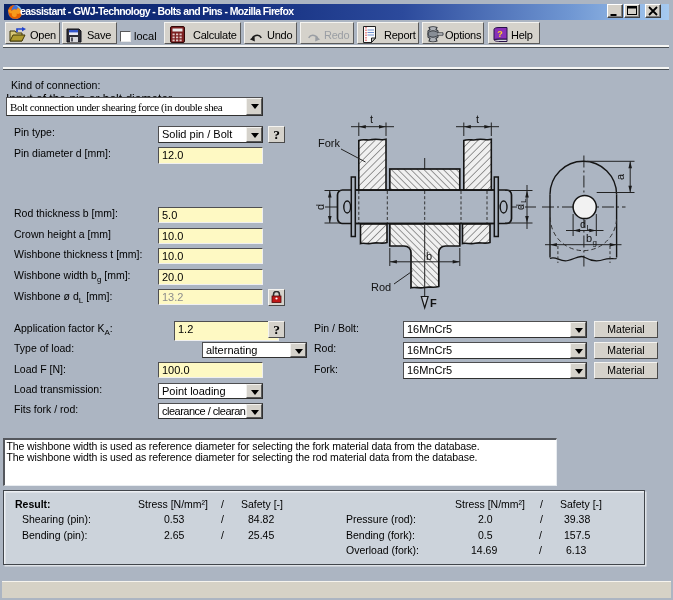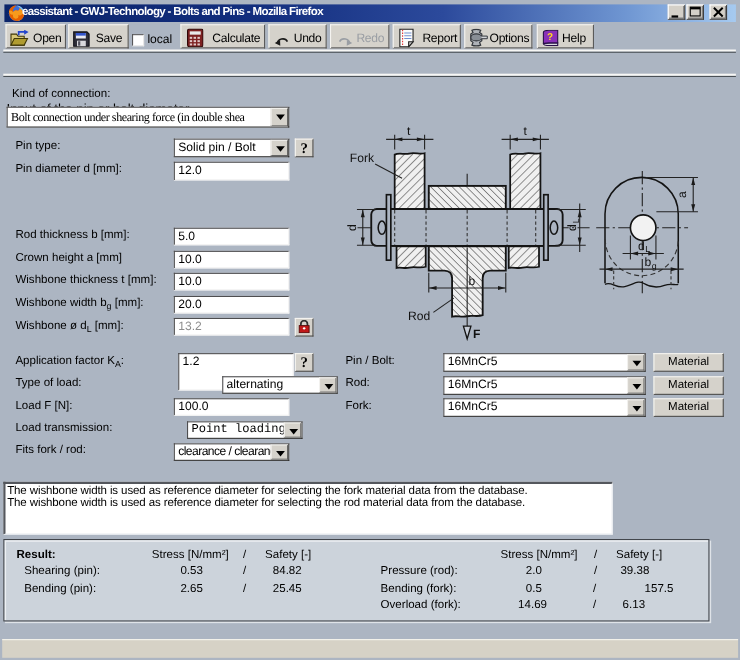--- a/index.html
+++ b/index.html
@@ -29,21 +29,21 @@
   border-right:1px solid #e8e8e8; border-bottom:1px solid #e8e8e8; }
 #chklab { position:absolute; left:134px; top:30px; font-size:11px; }
 #tbwhite { position:absolute; left:3px; top:44.5px; width:666px; height:2px; background:#f7f7f5; }
 #tbline { position:absolute; left:3px; top:46.5px; width:666px; height:1.5px; background:#4a5056; }
 #infostrip { position:absolute; left:6px; top:51.5px; font-size:12px; color:#000;margin-top:40px; }
 #infoline1 { position:absolute; left:3px; top:67px; width:666px; height:2.2px; background:#f7f7f5; }
 #infoline2 { position:absolute; left:3px; top:69.2px; width:666px; height:1.3px; background:#4a5056; }
 
 .flabel { position:absolute; font-size:10.5px; color:#000; white-space:nowrap; }
 .flabel sub { font-size:8px; vertical-align:-3px; }
-.field { position:absolute; background:#ffffff;
+.field { position:absolute; background:#fef9c3;
   border-top:1.5px solid #4e4e50; border-left:1.5px solid #4e4e50;
   border-right:1px solid #f0f0f0; border-bottom:1px solid #f0f0f0;
   font-size:11px; padding-left:3px; padding-top:1px; color:#000; }
 .field.dis { color:#8d8d8d; }
 .combo { position:absolute; background:#fff;
   border-top:1.5px solid #4e4e50; border-left:1.5px solid #4e4e50;
   border-right:1px solid #303030; border-bottom:1px solid #303030;
   font-size:11px; color:#000; overflow:hidden; white-space:nowrap; }
 .combo .ctext { position:absolute; left:3px; top:1px; }
 .combo .carr { position:absolute; right:0; top:0; bottom:0; width:16px; background:#d5d2cb;
@@ -213,31 +213,31 @@
   <div class="field dis" style="left:158px; top:289px; width:105px; height:16px;">13.2</div>
   <div class="sqbtn" style="left:268px; top:289px;">
     <svg width="11" height="12" viewBox="0 0 11 12" style="position:absolute;left:2px;top:1px">
       <path d="M2.5,5 L2.5,3.5 A3,3 0 0 1 8.5,3.5 L8.5,5" fill="none" stroke="#303030" stroke-width="1.6"></path>
       <rect x="1" y="5" width="9" height="6.5" fill="#c01818" stroke="#500808" stroke-width="0.8"></rect>
       <circle cx="5.5" cy="7.5" r="1.1" fill="#fff"></circle>
     </svg>
   </div>
 
   <div class="flabel" style="left:14px; top:321.5px;">Application factor K<sub>A</sub>:</div>
-  <div class="field" style="left:162px; top:321px; width:105px; height:34px;">1.2</div>
+  <div class="field" style="left:174px; top:321px; width:105px; height:20px;">1.2</div>
   <div class="sqbtn" style="left:268px; top:321px;">?</div>
   <div class="flabel" style="left:14px; top:342px;">Type of load:</div>
   <div class="combo" style="left:158px; top:342px; width:105px; height:16px;margin-left:44px;">
     <span class="ctext">alternating</span>
       <span class="carr"></span>
   </div>
   <div class="flabel" style="left:14px; top:362.5px;">Load F [N]:</div>
   <div class="field" style="left:158px; top:362px; width:105px; height:16px;">100.0</div>
   <div class="flabel" style="left:14px; top:383px;">Load transmission:</div>
-  <div class="combo" style="left:170px; top:383px; width:105px; height:16px;font-family:Liberation Mono, monospace;">
+  <div class="combo" style="left:158px; top:383px; width:105px; height:16px;">
     <span class="ctext">Point loading</span>
       <span class="carr"></span>
   </div>
   <div class="flabel" style="left:14px; top:403px;">Fits fork / rod:</div>
   <div class="combo" style="left:158px; top:403px; width:105px; height:16px;">
     <span class="ctext" style="letter-spacing:-0.5px">clearance / clearanc</span>
       <span class="carr"></span>
   </div>
 
   <div class="flabel" style="left:314px; top:321.5px;">Pin / Bolt:</div>
@@ -279,21 +279,21 @@
     <span class="rtxt" style="left:536px; top:22.5px;">/</span>
     <span class="rtxt" style="left:560px; top:22.5px;">39.38</span>
 
     <span class="rtxt" style="left:18px; top:38px;">Bending (pin):</span>
     <span class="rtxt" style="left:160px; top:38px;">2.65</span>
     <span class="rtxt" style="left:217px; top:38px;">/</span>
     <span class="rtxt" style="left:244px; top:38px;">25.45</span>
     <span class="rtxt" style="left:342px; top:38px;">Bending (fork):</span>
     <span class="rtxt" style="left:474px; top:38px;">0.5</span>
     <span class="rtxt" style="left:535px; top:38px;">/</span>
-    <span class="rtxt" style="left:560px; top:38px;margin-left:22px;">157.5</span>
+    <span class="rtxt" style="left:560px; top:38px;">157.5</span>
 
     <span class="rtxt" style="left:342px; top:53.5px;">Overload (fork):</span>
     <span class="rtxt" style="left:467px; top:53.5px;">14.69</span>
     <span class="rtxt" style="left:535px; top:53.5px;">/</span>
     <span class="rtxt" style="left:562px; top:53.5px;">6.13</span>
   </div>
 
   <div id="statusbar"></div>
 
   <svg id="drawing" width="360" height="215" viewBox="312 105 360 215" style="position:absolute; left:312px; top:105px;">

